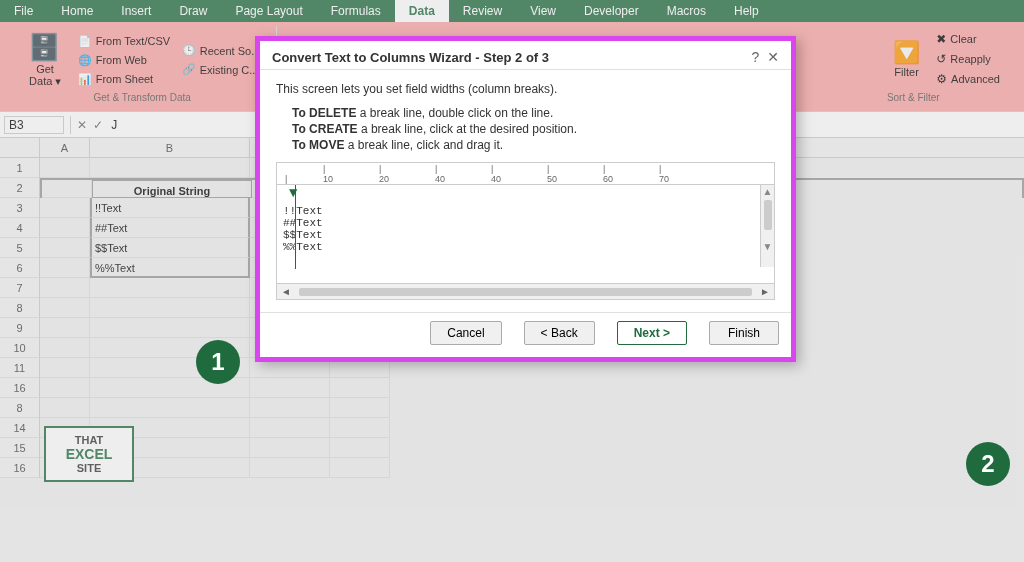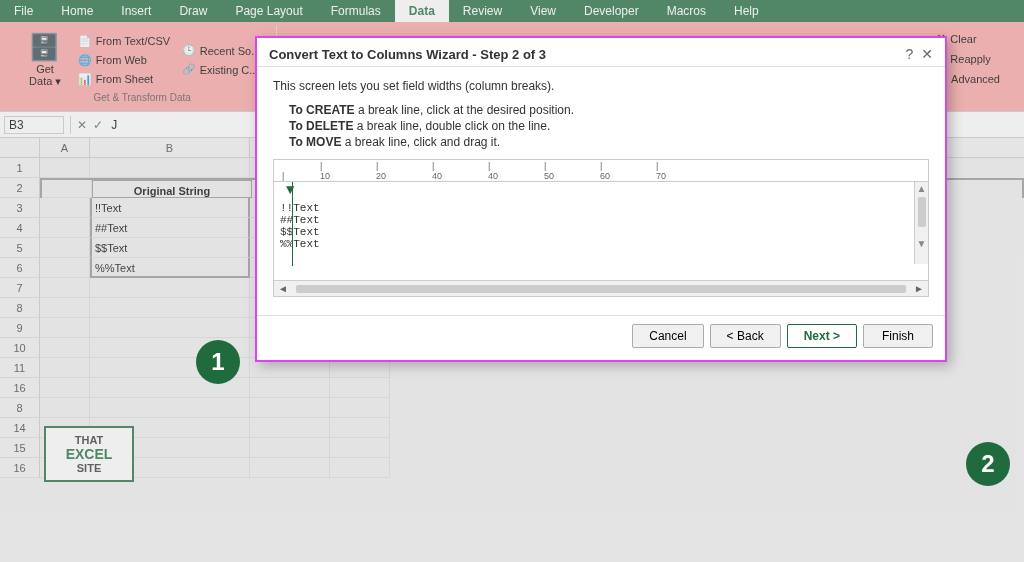--- a/index.html
+++ b/index.html
@@ -46,35 +46,35 @@
     .logo-box { position: absolute; left: 44px; bottom: 80px; width: 90px; height: 56px; background: #fff; border: 2px solid #1f6b3e; display: flex; flex-direction: column; align-items: center; justify-content: center; }
     .logo-line1 { font-size: 11px; font-weight: bold; color: #333; }
     .logo-line2 { font-size: 14px; font-weight: bold; color: #1f6b3e; }
     .logo-line3 { font-size: 11px; font-weight: bold; color: #333; }
 
     
     .badge { position: absolute; width: 44px; height: 44px; border-radius: 50%; background: #1f6b3e; color: #fff; font-size: 24px; font-weight: bold; display: flex; align-items: center; justify-content: center; z-index: 20; }
 
     
     .dialog-overlay { position: absolute; top: 0; left: 0; right: 0; bottom: 0; background: rgba(200,200,200,0.3); z-index: 10; }
-    .dialog { position: absolute; top: 36px; left: 255px; width: 692px; background: #fff; border: 2px solid #d946ef; box-shadow: 4px 4px 12px rgba(0,0,0,0.25); z-index: 15; }
+    .dialog { position: absolute; top: 36px; left: 255px; width: 541px; background: #fff; border: 5px solid #d946ef; box-shadow: 4px 4px 12px rgba(0,0,0,0.25); z-index: 15; }
     .dialog-title-bar { background: #fff; padding: 8px 12px 4px 12px; display: flex; justify-content: space-between; align-items: center; border-bottom: 1px solid #e0e0e0; }
     .dialog-title { font-size: 13px; font-weight: 600; color: #333; }
     .dialog-controls { display: flex; gap: 8px; color: #666; font-size: 14px; cursor: pointer; }
     .dialog-body { padding: 12px 16px; }
     .dialog-desc { font-size: 12px; color: #333; margin-bottom: 4px; }
     .dialog-instructions { margin: 10px 0; }
     .dialog-instruction { font-size: 12px; color: #333; margin: 2px 0; padding-left: 16px; }
     .dialog-instruction span.kw { font-weight: bold; }
     .data-preview-label { font-size: 12px; font-weight: 600; color: #333; margin-top: 10px; margin-bottom: 4px; }
     .ruler { height: 22px; background: #fff; border: 1px solid #ccc; border-bottom: none; position: relative; display: flex; align-items: flex-end; }
     .preview-area { border: 1px solid #ccc; height: 100px; background: #fff; position: relative; display: flex; overflow: hidden; }
     .preview-scroll-y { position: absolute; right: 0; top: 0; bottom: 16px; width: 14px; background: #f0f0f0; border-left: 1px solid #ccc; }
     .preview-content { flex: 1; padding: 4px 6px; font-family: 'Courier New', monospace; font-size: 11px; color: #333; position: relative; }
-    .dialog-footer { display: flex; justify-content: flex-end; gap: 6px; padding: 8px 12px 12px 12px; border-top: 1px solid #e0e0e0; margin-top: 6px; }
+    .dialog-footer { display: flex; justify-content: flex-end; gap: 22px; padding: 8px 12px 12px 12px; border-top: 1px solid #e0e0e0; }
     .btn { padding: 4px 16px; font-size: 12px; border: 1px solid #aaa; background: #f0f0f0; cursor: pointer; border-radius: 2px; min-width: 70px; text-align: center; }
     .btn.primary { border-color: #1f6b3e; background: #fff; color: #1f6b3e; font-weight: 600; }
     .scroll-arrow { font-size: 10px; color: #666; padding: 0 4px; cursor: pointer; }
     .scroll-thumb { flex: 1; height: 8px; background: #ccc; margin: 0 4px; border-radius: 2px; }
     .preview-scroll-thumb-y { width: 8px; height: 30px; background: #ccc; margin: 2px auto; border-radius: 2px; }
   </style>
 </head>
 <body>
 
 <div class="ribbon">
@@ -314,24 +314,24 @@
     <span class="dialog-title">Convert Text to Columns Wizard - Step 2 of 3</span>
     <div class="dialog-controls">
       <span>?</span>
       <span>✕</span>
     </div>
   </div>
   <div class="dialog-body">
     <div class="dialog-desc">This screen lets you set field widths (column breaks).</div>
     <div class="dialog-instructions">
       <div class="dialog-instruction">
+        <span class="kw">To DELETE</span> a break line, double click on the line.
+      </div>
+      <div class="dialog-instruction">
         <span class="kw">To CREATE</span> a break line, click at the desired position.
-      </div>
-      <div class="dialog-instruction">
-        <span class="kw">To DELETE</span> a break line, double click on the line.
       </div>
       <div class="dialog-instruction">
         <span class="kw">To MOVE</span> a break line, click and drag it.
       </div>
     </div>
 
 
     <div class="ruler" style="padding-left:20px; padding-right:14px;">
       <span style="position:absolute;left:8px;bottom:0;font-size:9px;color:#666;">|</span>
       <span style="position:absolute;left:46px;bottom:0;font-size:9px;color:#666;">10</span>

